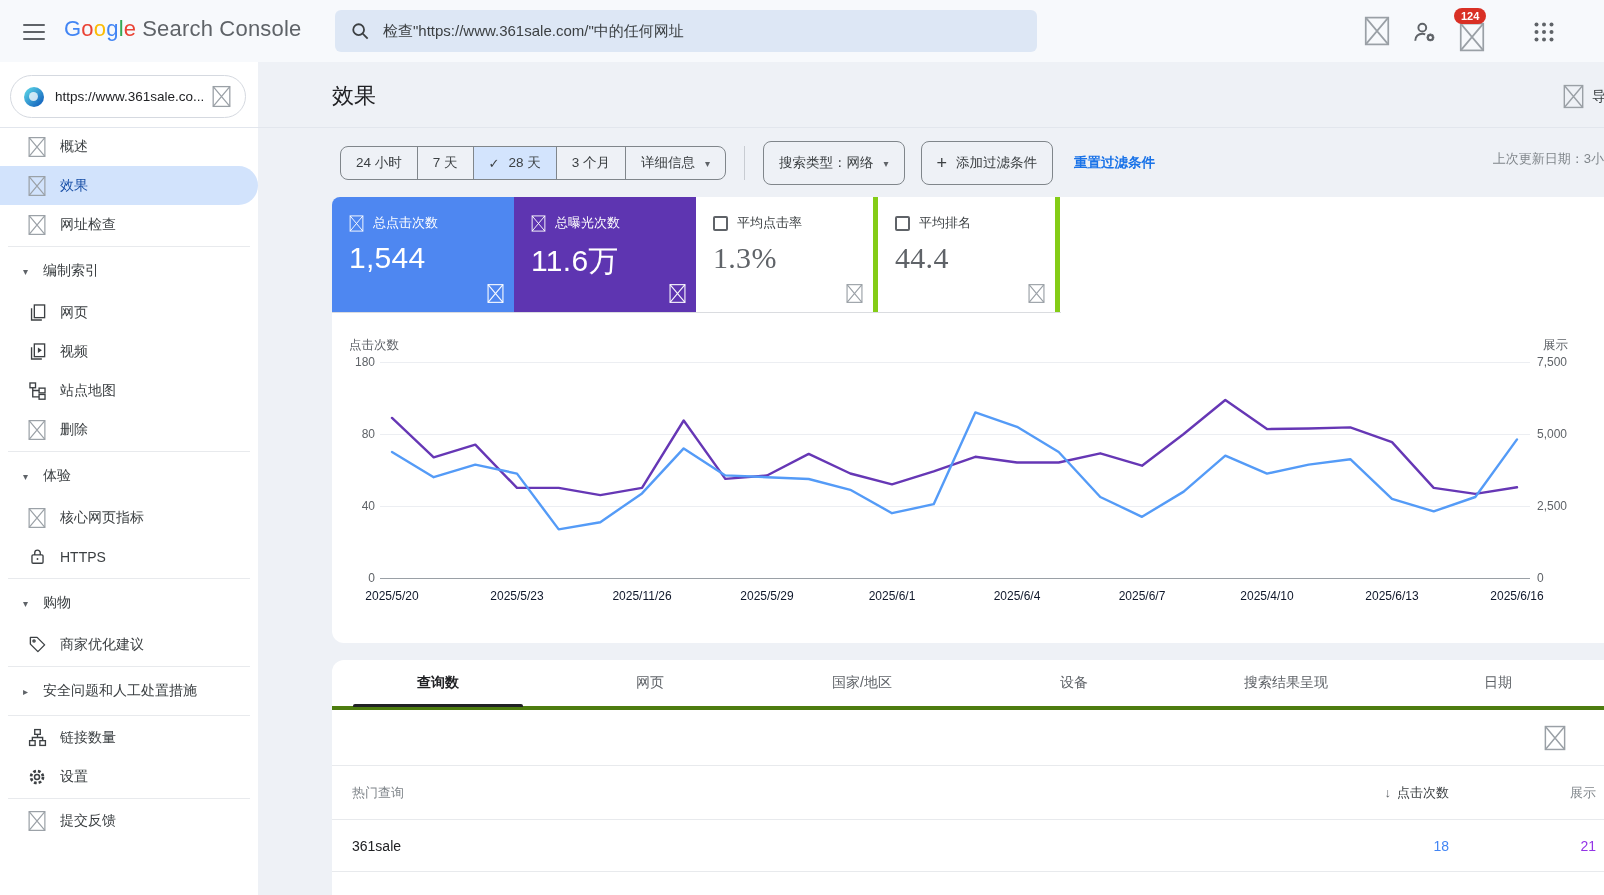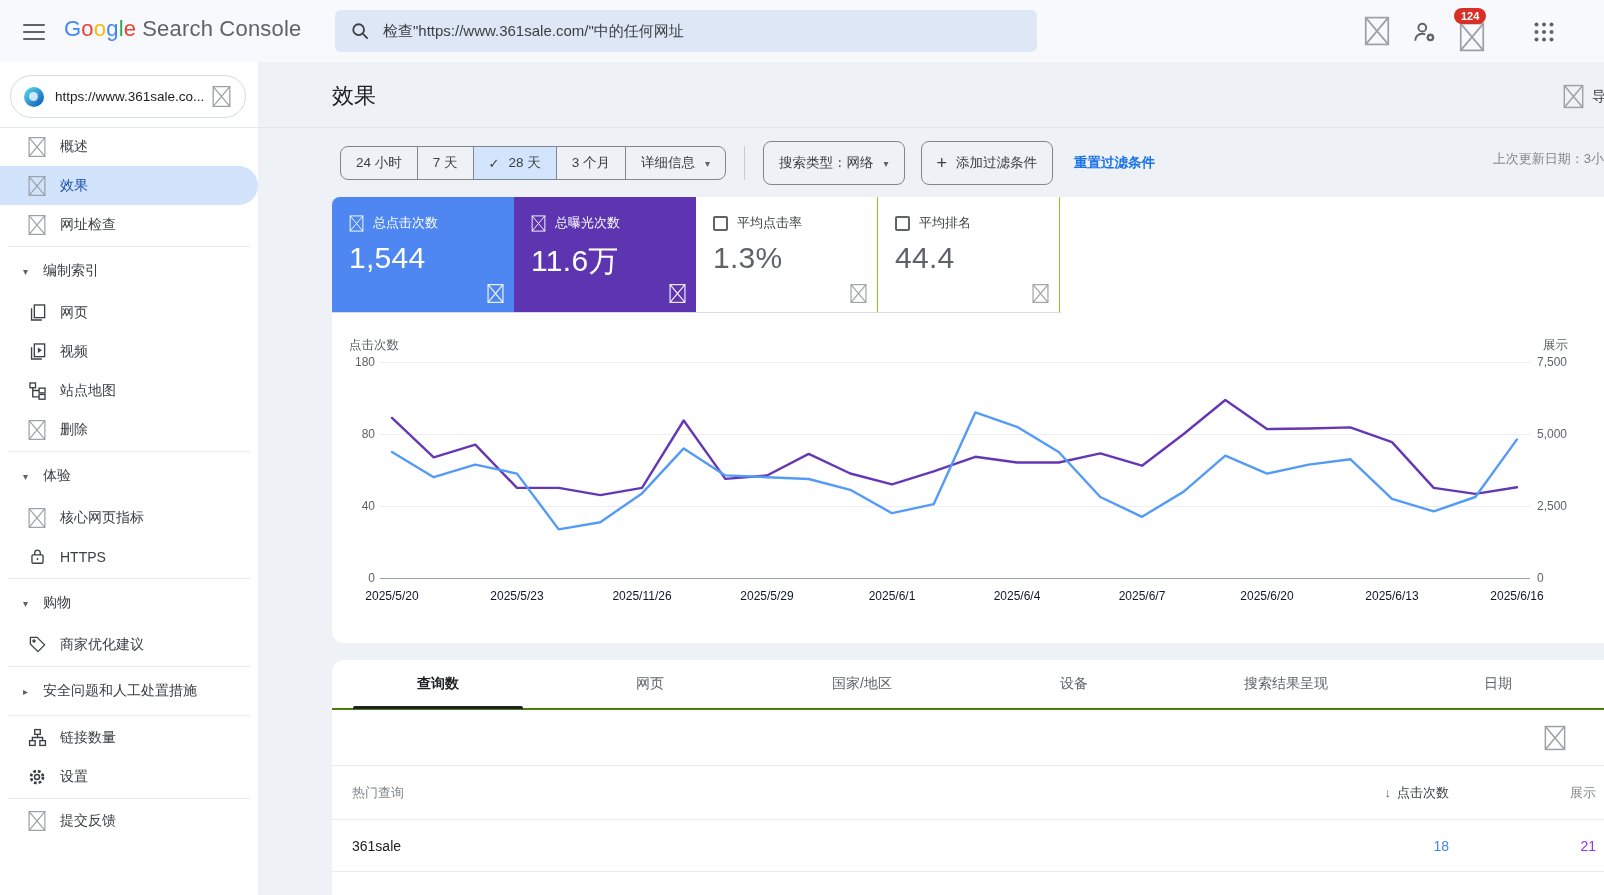--- a/index.html
+++ b/index.html
@@ -63,39 +63,39 @@
   .last-updated { position:absolute; right:0; top:88px; font-size:13px; color:#80868b; white-space:nowrap;margin-left:27px; }
 
   
   .panel { position:absolute; left:74px; top:135px; width:1272px; height:446px; background:#fff; border-radius:12px 0 0 12px; }
   .cards { display:flex; width:729px; border-bottom:1px solid #dadce0; }
   .card { width:182px; height:115px; padding:17px 0 0 17px; position:relative; cursor:pointer; }
   .card .chead { display:flex; align-items:center; gap:9px; font-size:13px; }
   .card .cval { font-size:30px; margin-top:9px; letter-spacing:.3px; }
   .card.c-blue, .card.c-purple { color:#fff; }
   .card.c-blue { border-radius:8px 0 0 0; }
-  .card.c-white { background:#fff; border-right:1px solid #84cc16; }
+  .card.c-white { background:#fff; border-right:5px solid #84cc16;font-family:Liberation Serif, serif; }
   .card.c-white .chead { color:#3c4043; }
   .card.c-white .cval { color:#5f6368; }
   .cbox { width:15px; height:15px; border:2px solid #5f6368; border-radius:2px; }
   .card .help { position:absolute; right:10px; bottom:8px; }
 
   
   .chart { position:relative; height:330px; }
   .ax-title { position:absolute; top:24px; font-size:12.5px; color:#5f6368; white-space:nowrap; }
   .gline { position:absolute; left:48px; width:1150px; height:1px; background:#eceef2; }
   .gline.zero { background:#9aa0a6; }
   .ytick { position:absolute; width:43px; left:0; text-align:right; font-size:12px; color:#5f6368; }
   .ytick.r { left:1205px; text-align:left; width:60px; }
   #perf-lines { position:absolute; left:48px; top:49px; overflow:visible; }
   .xtick { position:absolute; top:276px; width:90px; text-align:center; font-size:12px; color:#0f172a; white-space:nowrap; }
 
   
   .tcard { position:absolute; left:74px; top:598px; width:1272px; height:235px; background:#fff; border-radius:12px 0 0 0; }
-  .tabs { display:flex; height:50px; border-bottom:2px solid #4d7c0f; }
+  .tabs { display:flex; height:50px; border-bottom:4px solid #4d7c0f; }
   .tab { flex:1; display:flex; align-items:center; justify-content:center; font-size:14px; color:#5f6368; cursor:pointer; position:relative; }
   .tab.active { color:#202124; font-weight:bold; }
   .tab.active::after { content:""; position:absolute; left:10%; right:10%; bottom:-1px; height:3px; background:#202124; border-radius:2px 2px 0 0; }
   .t-toolbar { height:56px; border-bottom:1px solid #e8eaed; position:relative; }
   .t-toolbar .ticon { position:absolute; right:38px; top:15px; cursor:pointer; }
   .thead, .trow { display:flex; align-items:center; padding-left:20px; }
   .thead { height:54px; border-bottom:1px solid #e8eaed; font-size:13px; color:#80868b; }
   .trow { height:52px; border-bottom:1px solid #e8eaed; font-size:14px; }
   .col-q { flex:1; }
   .col-c { width:160px; text-align:right; }
@@ -427,21 +427,21 @@
         <polyline id="line-1" fill="none" stroke-width="2.4" stroke-linejoin="round" stroke-linecap="round" points="12.0,55.9 53.7,95.3 95.3,82.7 137.0,125.9 178.7,125.9 220.3,133.1 262.0,125.9 303.7,58.5 345.3,116.9 387.0,113.5 428.7,91.9 470.3,111.5 512.0,122.4 553.7,109.4 595.3,94.8 637.0,100.5 678.7,100.5 720.3,91.3 762.0,103.7 803.7,72.0 845.3,38.0 887.0,67.1 928.7,66.5 970.3,65.4 1012.0,80.1 1053.7,125.9 1095.3,131.9 1137.0,125.3" stroke="#6637b5"></polyline>
         <polyline id="line-0" fill="none" stroke-width="2.4" stroke-linejoin="round" stroke-linecap="round" points="12.0,90.0 53.7,115.2 95.3,102.6 137.0,111.6 178.7,167.4 220.3,160.2 262.0,131.4 303.7,86.4 345.3,113.4 387.0,115.2 428.7,117.0 470.3,127.8 512.0,151.2 553.7,142.2 595.3,50.4 637.0,64.8 678.7,90.0 720.3,135.0 762.0,154.8 803.7,129.6 845.3,93.6 887.0,111.6 928.7,102.6 970.3,97.2 1012.0,136.8 1053.7,149.4 1095.3,135.0 1137.0,77.4" stroke="#549bf7"></polyline>
       </svg>
       <div class="xtick" style="left:15px">2025/5/20</div>
       <div class="xtick" style="left:140px">2025/5/23</div>
       <div class="xtick" style="left:265px">2025/11/26</div>
       <div class="xtick" style="left:390px">2025/5/29</div>
       <div class="xtick" style="left:515px">2025/6/1</div>
       <div class="xtick" style="left:640px">2025/6/4</div>
       <div class="xtick" style="left:765px">2025/6/7</div>
-      <div class="xtick" style="left:890px">2025/6/20</div>
+      <div class="xtick" style="left:890px">2025/4/10</div>
       <div class="xtick" style="left:1015px">2025/6/13</div>
       <div class="xtick" style="left:1140px">2025/6/16</div>
     </div>
   </div>
 
   <div class="tcard">
     <div class="tabs">
       <div class="tab active">查询数</div>
       <div class="tab">网页</div>
       <div class="tab">国家/地区</div>

